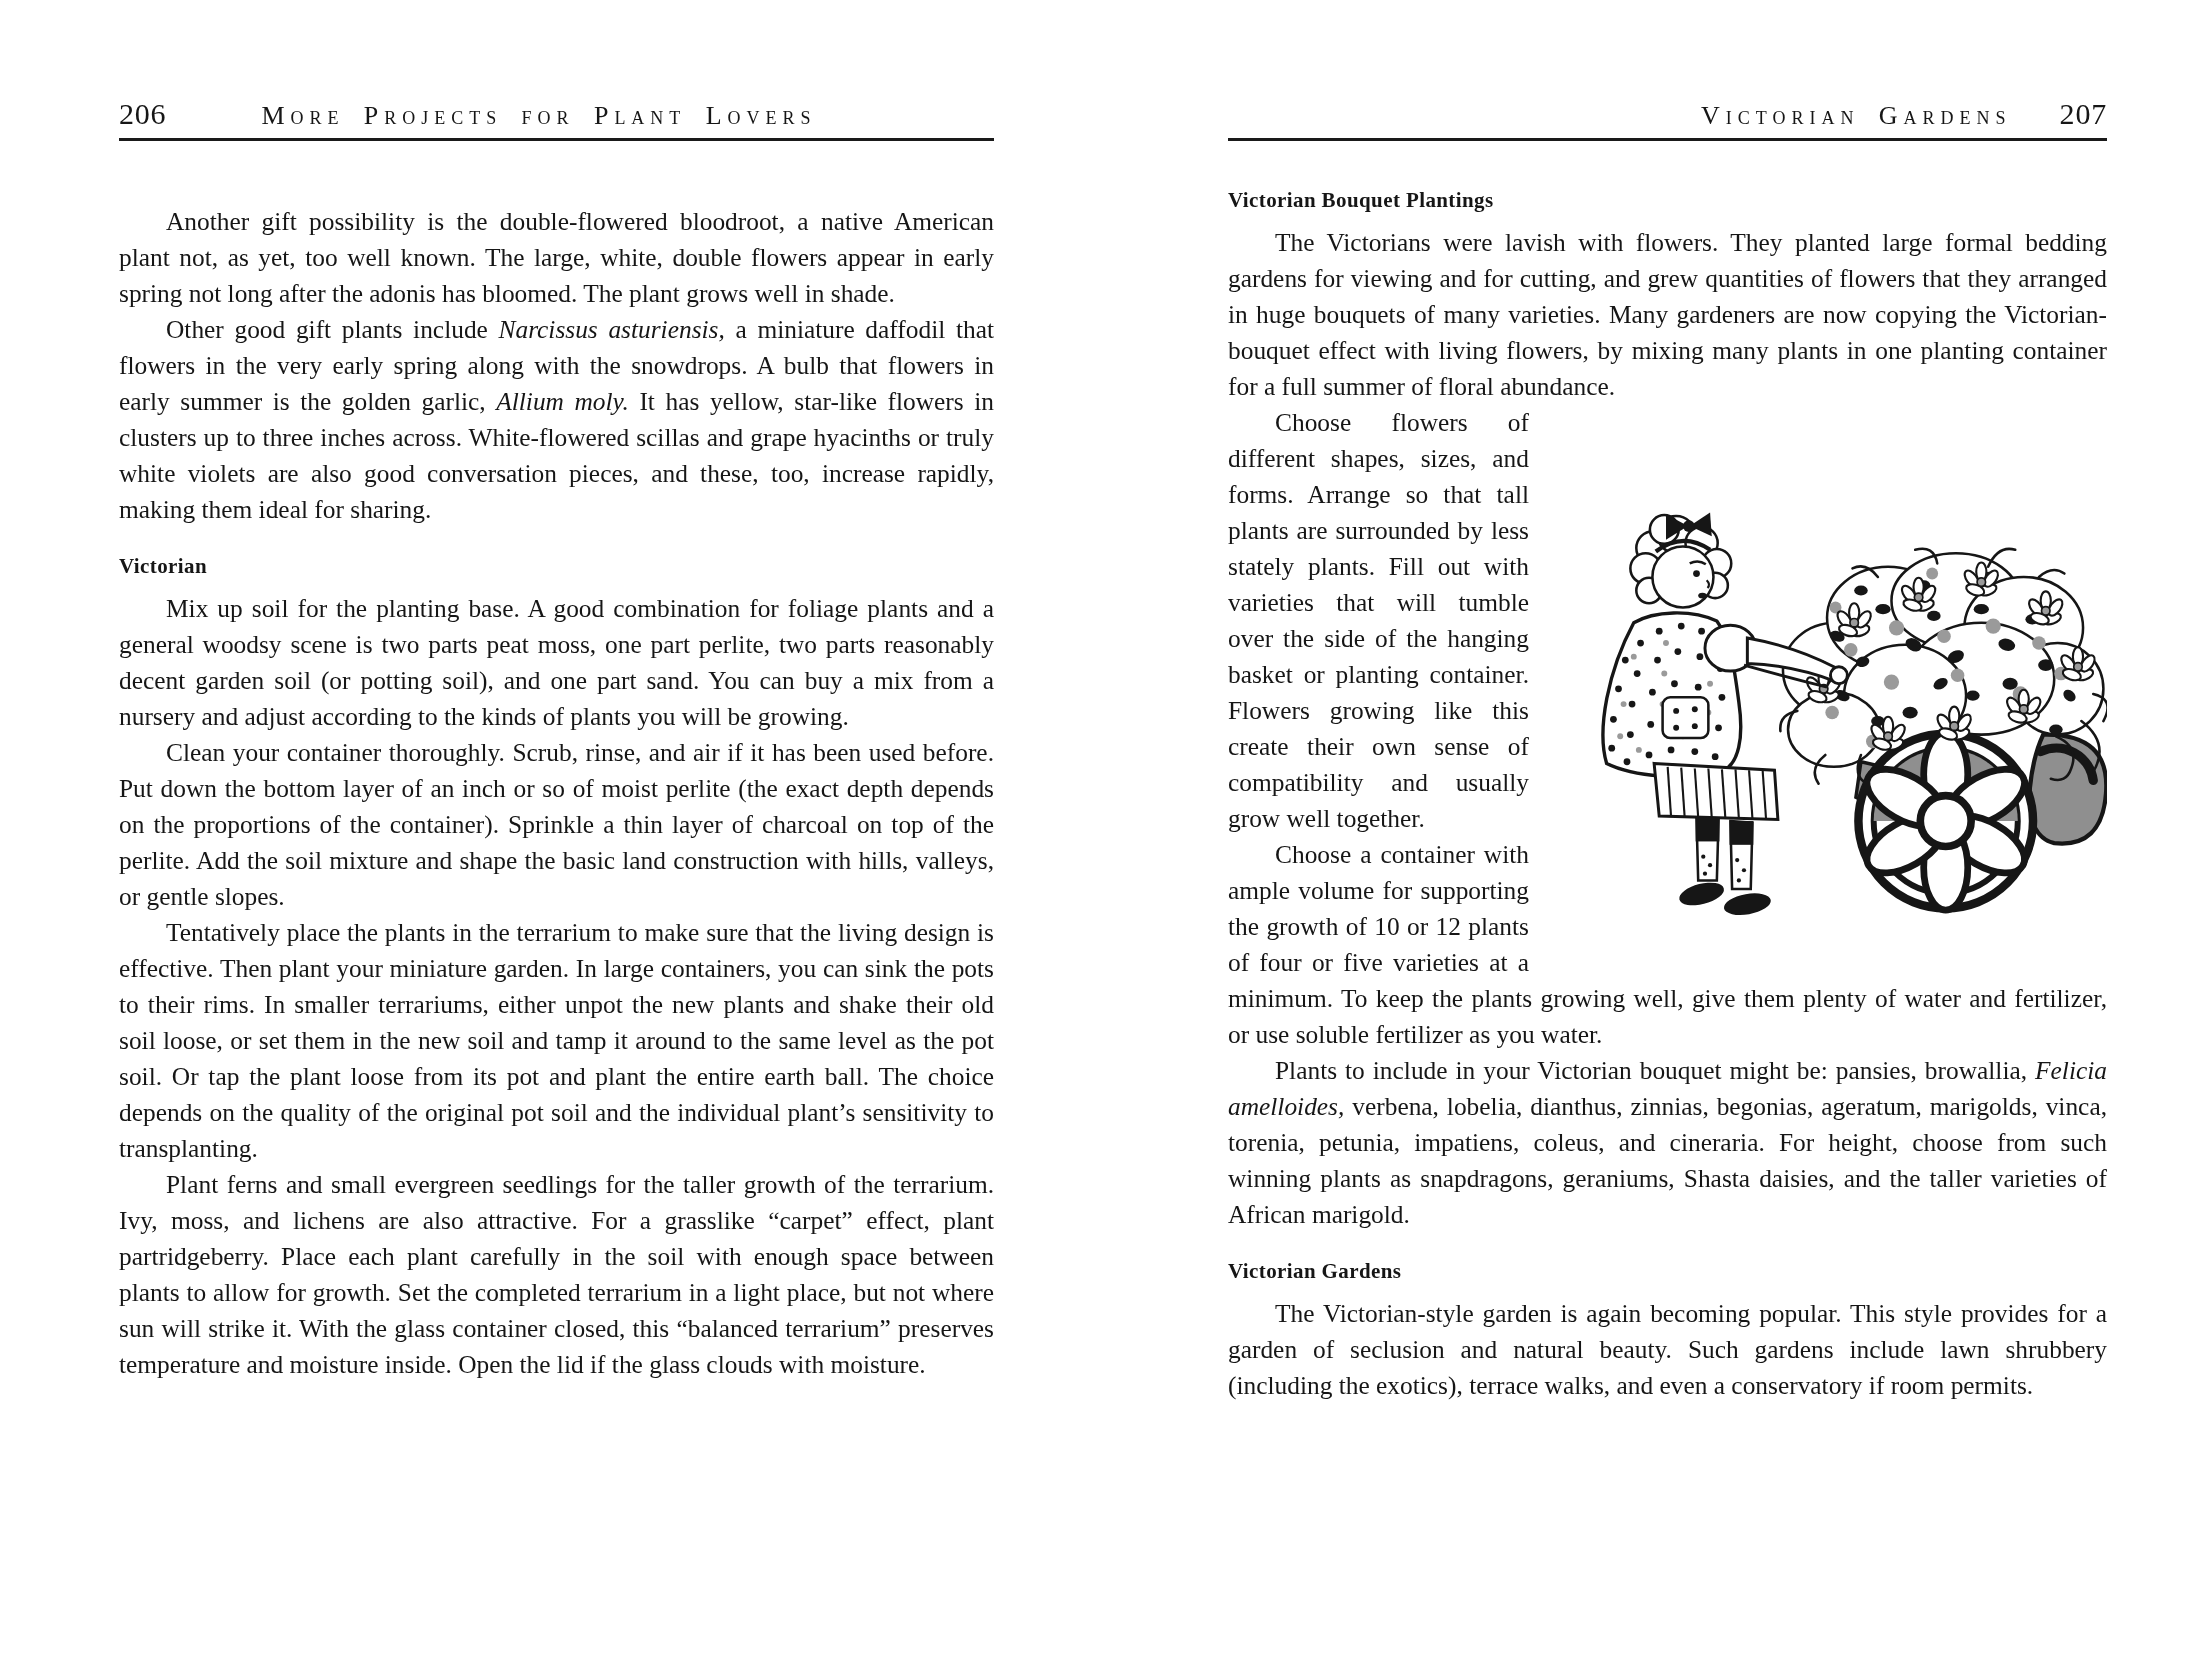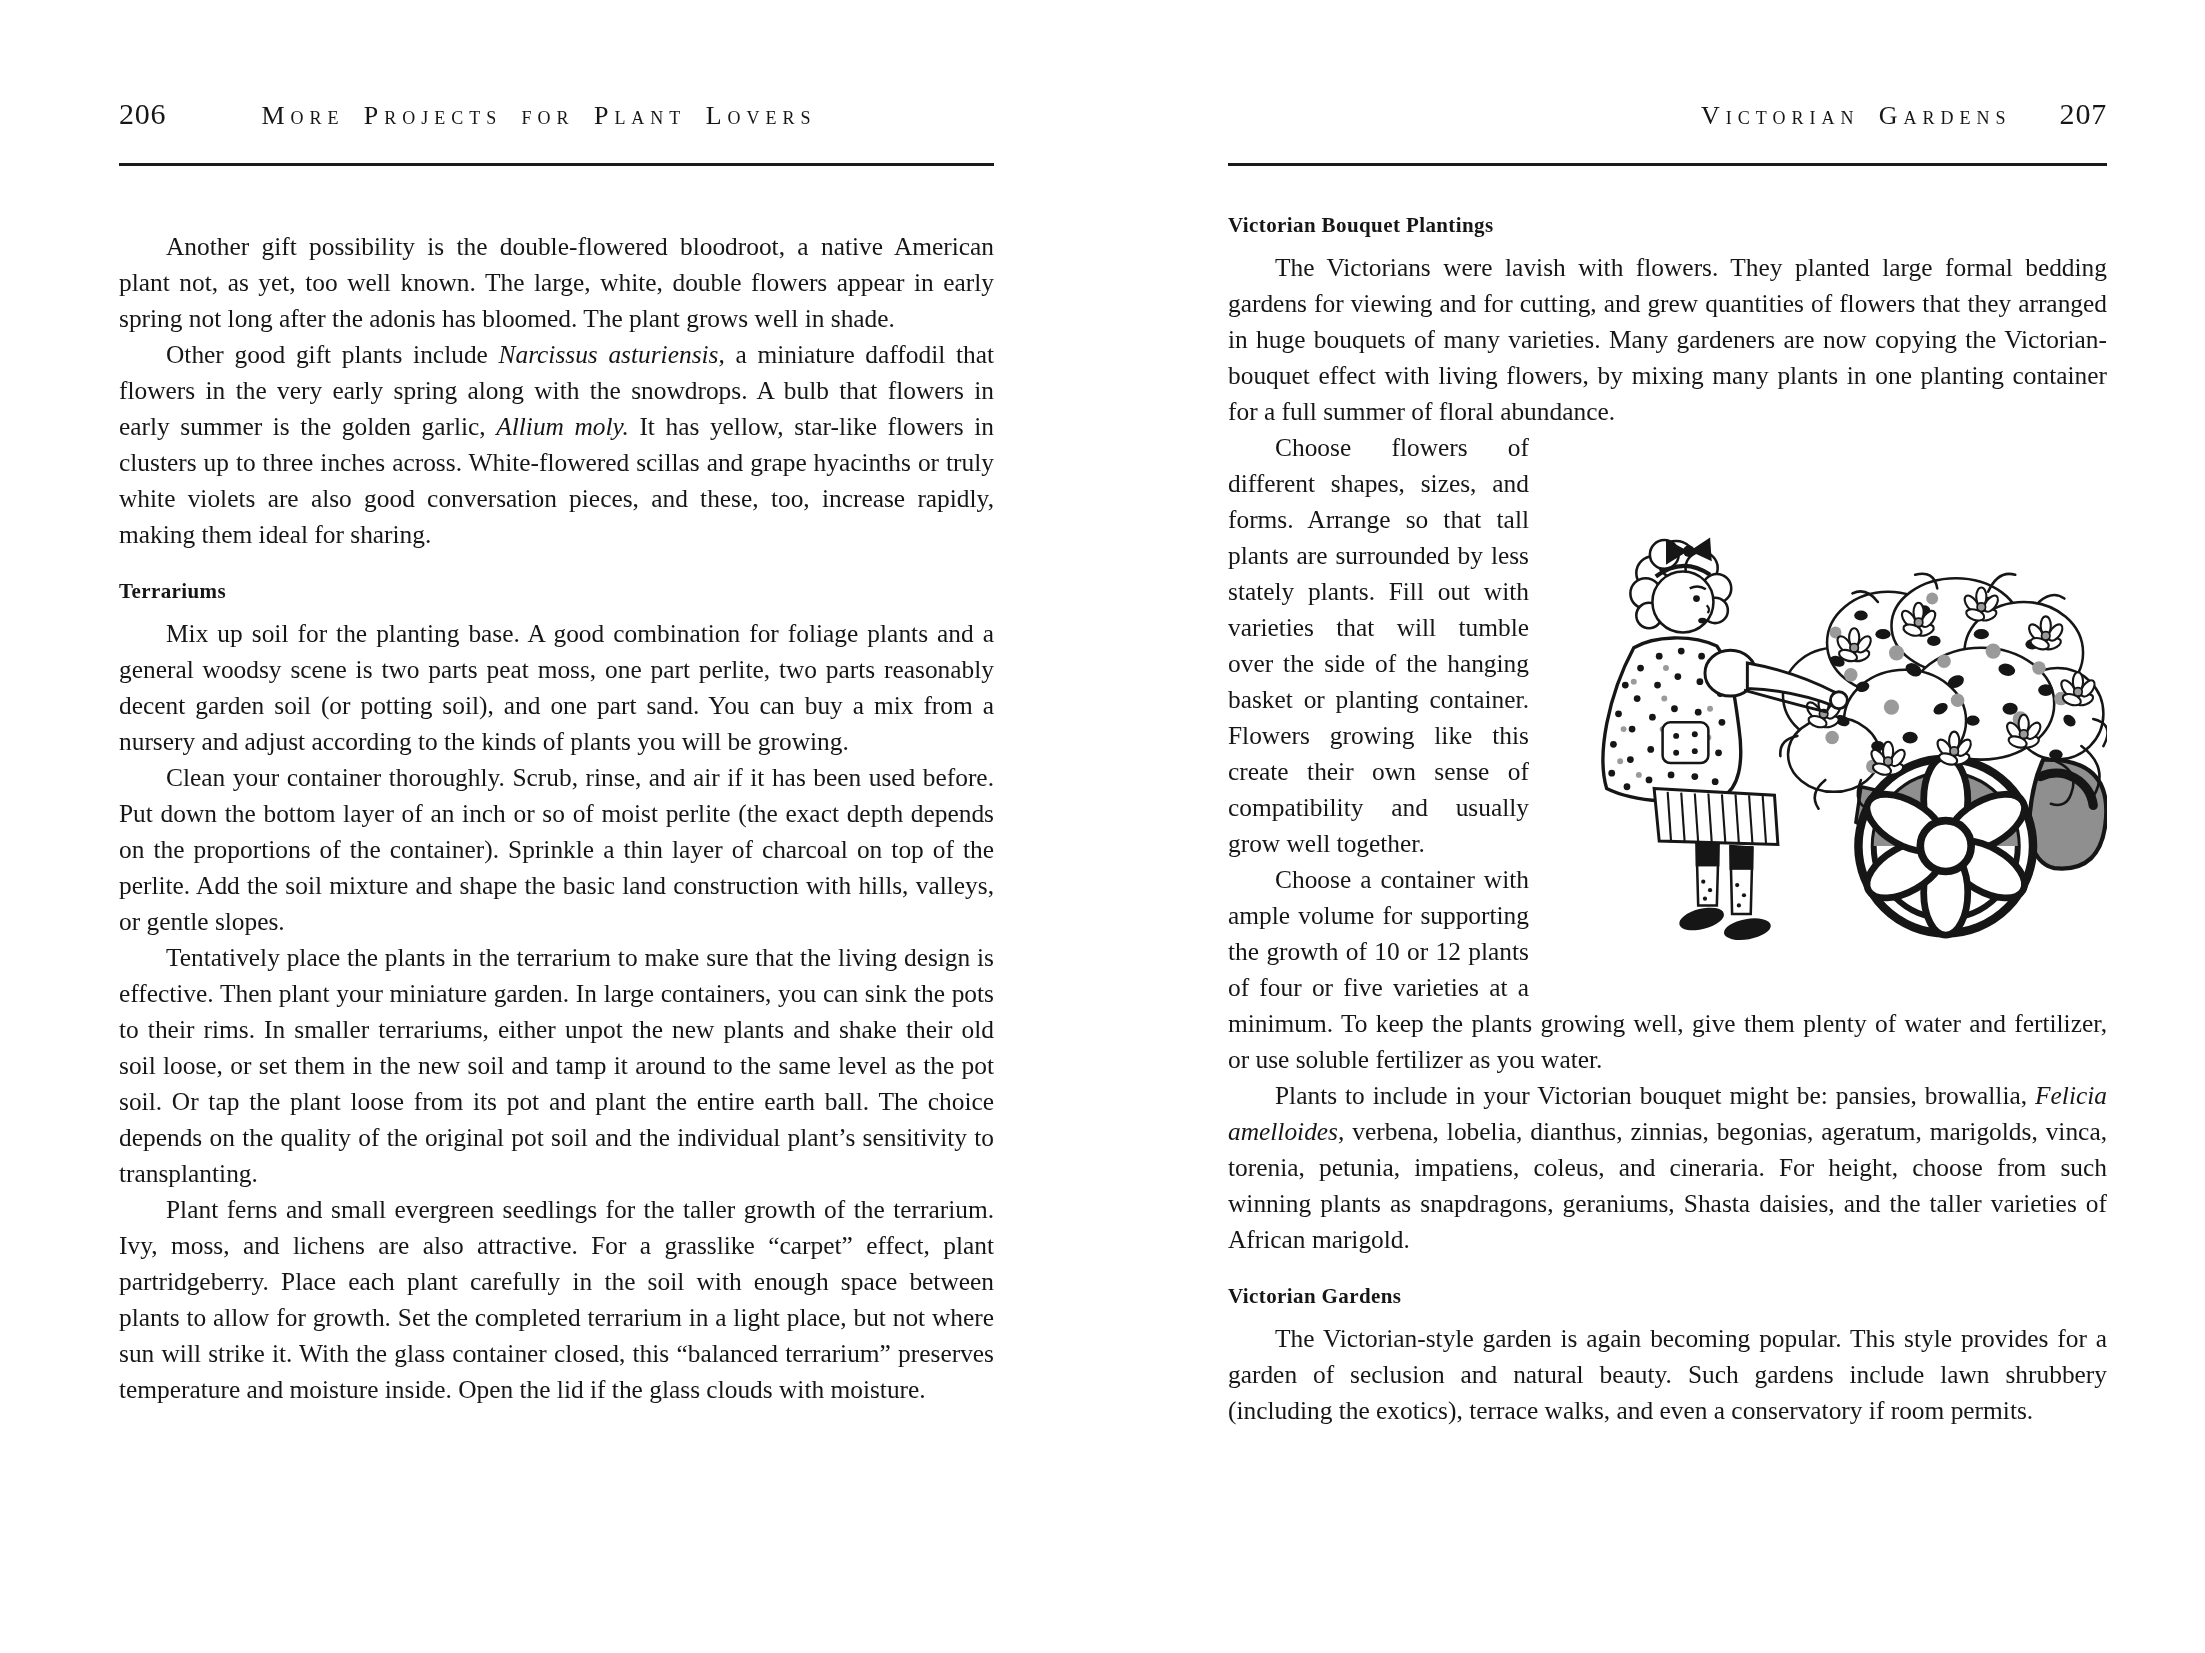--- a/index.html
+++ b/index.html
@@ -8,21 +8,21 @@
     background:#ffffff;color:#161616;
     font-family:"Liberation Serif", serif;
   }
   .page{position:absolute;top:0;}
   #left-page{left:119px;width:875px;}
   #right-page{left:1228px;width:879px;}
 
   .running-head{
     display:flex;align-items:baseline;
     border-bottom:3.4px solid #1a1a1a;
-    margin-top:81px;padding-bottom:32px;
+    margin-top:81px;padding-bottom:7px;
   }
   .running-head.right{justify-content:flex-end;}
   .page-num{font-size:30px;letter-spacing:0.8px;}
   .head-title{
     font-variant:small-caps;font-size:26px;
     letter-spacing:6px;word-spacing:6.8px;margin-top:20px;
   }
   #left-page .head-title{margin-left:95px;}
   #right-page .page-num{margin-left:48px;}
 
@@ -52,21 +52,21 @@
 
 <div class="page" id="left-page">
   <div class="running-head">
     <span class="page-num">206</span>
     <span class="head-title">More Projects for Plant Lovers</span>
   </div>
 
   <div class="body-text">
     <p class="first">Another gift possibility is the double-flowered bloodroot, a native American plant not, as yet, too well known. The large, white, double flowers appear in early spring not long after the adonis has bloomed. The plant grows well in shade.</p>
     <p><span>Other good gift plants include </span><span class="it">Narcissus asturiensis,</span><span> a miniature daffodil that flowers in the very early spring along with the snowdrops. A bulb that flowers in early summer is the golden garlic, </span><span class="it">Allium moly.</span><span> It has yellow, star-like flowers in clusters up to three inches across. White-flowered scillas and grape hyacinths or truly white violets are also good conversation pieces, and these, too, increase rapidly, making them ideal for sharing.</span></p>
-    <h2>Terrariums</h2>
+    <h2>Victorian</h2>
     <p>Mix up soil for the planting base. A good combination for foliage plants and a general woodsy scene is two parts peat moss, one part perlite, two parts reasonably decent garden soil (or potting soil), and one part sand. You can buy a mix from a nursery and adjust according to the kinds of plants you will be growing.</p>
     <p>Clean your container thoroughly. Scrub, rinse, and air if it has been used before. Put down the bottom layer of an inch or so of moist perlite (the exact depth depends on the proportions of the container). Sprinkle a thin layer of charcoal on top of the perlite. Add the soil mixture and shape the basic land construction with hills, valleys, or gentle slopes.</p>
     <p>Tentatively place the plants in the terrarium to make sure that the living design is effective. Then plant your miniature garden. In large containers, you can sink the pots to their rims. In smaller terrariums, either unpot the new plants and shake their old soil loose, or set them in the new soil and tamp it around to the same level as the pot soil. Or tap the plant loose from its pot and plant the entire earth ball. The choice depends on the quality of the original pot soil and the individual plant’s sensitivity to transplanting.</p>
     <p>Plant ferns and small evergreen seedlings for the taller growth of the terrarium. Ivy, moss, and lichens are also attractive. For a grasslike “carpet” effect, plant partridgeberry. Place each plant carefully in the soil with enough space between plants to allow for growth. Set the completed terrarium in a light place, but not where sun will strike it. With the glass container closed, this “balanced terrarium” preserves temperature and moisture inside. Open the lid if the glass clouds with moisture.</p>
   </div>
 </div>
 
 <div class="page" id="right-page">
   <div class="running-head right">
     <span class="head-title">Victorian Gardens</span>

